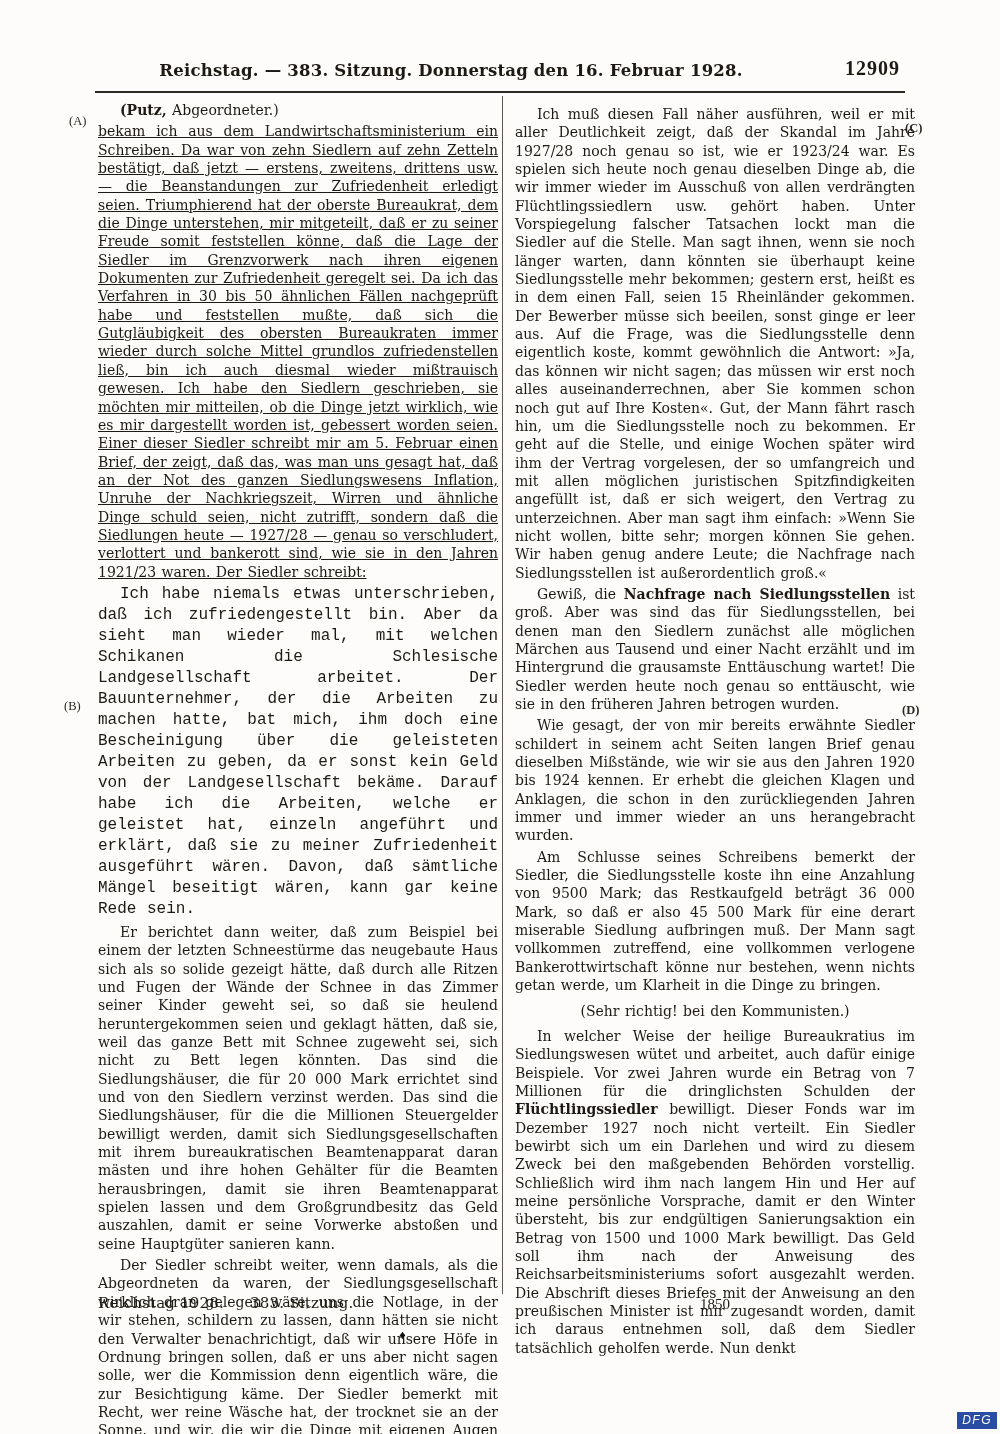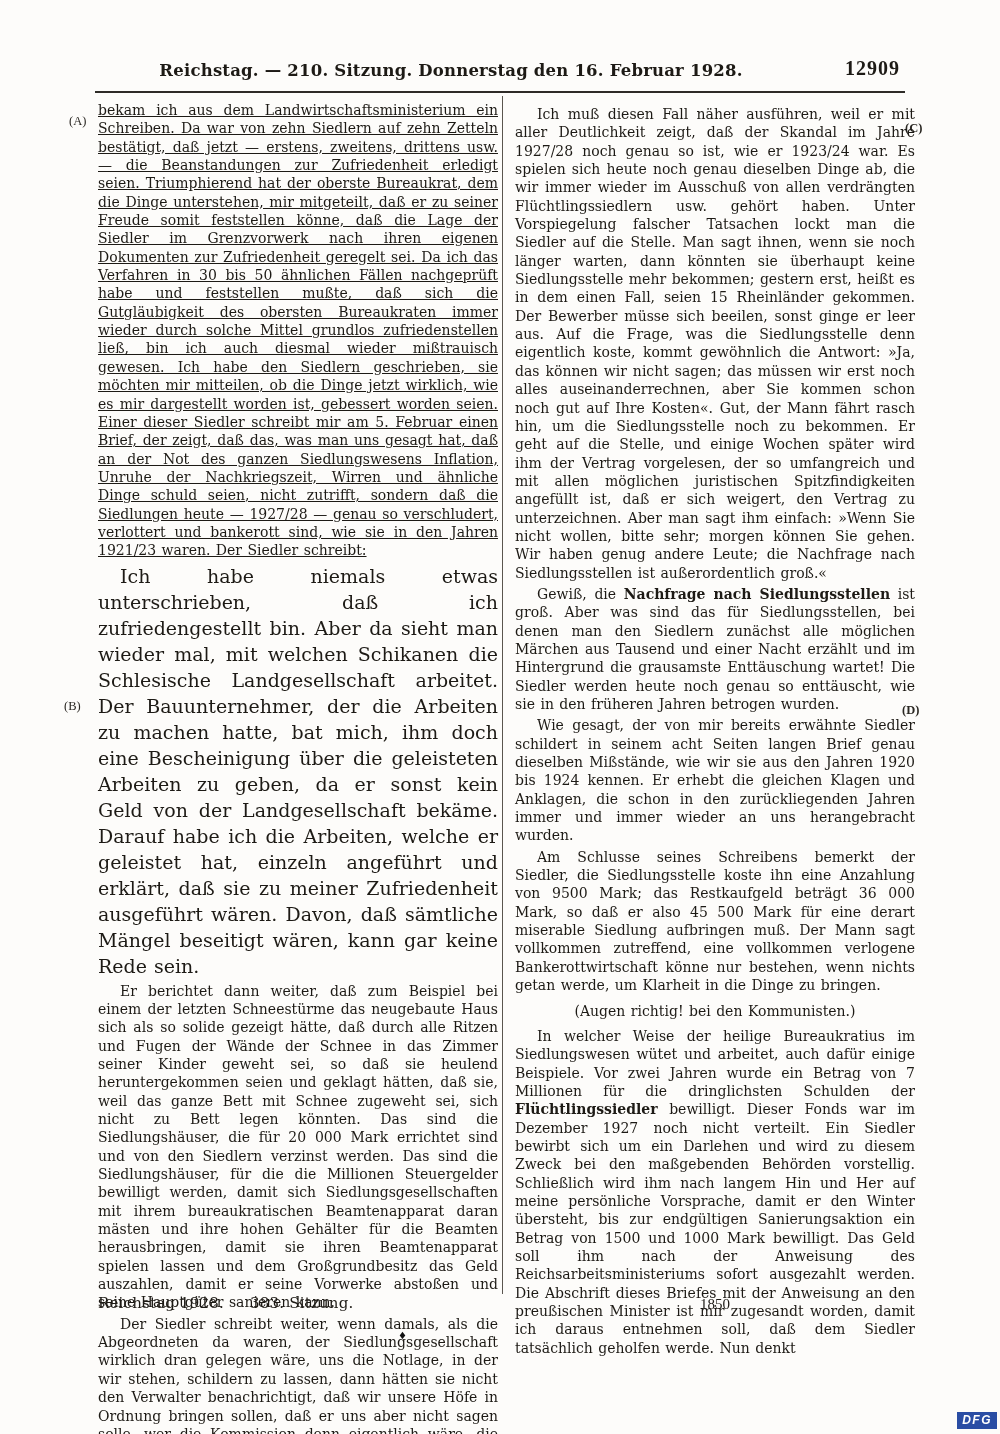--- a/index.html
+++ b/index.html
@@ -37,21 +37,21 @@
     position:absolute; width:400px;
     font-size:14px; line-height:18.35px;
     text-align:justify; word-spacing:1px;
   }
   .col-left  { left:98px;  top:101px; }
   .col-right { left:515px; top:105px; }
   .col p { margin:0 0 3px 0; text-indent:22px; }
   .col p.no-indent { text-indent:0;text-decoration:underline; }
   .speaker-line { text-indent:0; margin:0 0 2px 0; }
   .speaker-line b { font-weight:700; }
-  .block-quote { margin:2px 0 5px 36px; text-indent:0; font-size:19px; line-height:26px; }
+  .block-quote { margin:2px 0 5px 36px; text-indent:0; font-size:16px; line-height:21px;font-family:Liberation Mono, monospace; }
   .interjection { text-align:center; text-indent:0 !important; margin:7px 0 7px 0 !important; }
   .b { font-weight:700; }
 
   
   .steno-footer {
     position:absolute; left:98px; top:1294px;
     font-size:15px; letter-spacing:.2px;
   }
   .steno-footer .gap { display:inline-block; width:26px; }
   .sheet-number {
@@ -65,52 +65,53 @@
 
   
   .credit {
     position:absolute; right:3px; bottom:5px;
     display:flex; align-items:center; gap:6px;
     font-family:"Liberation Sans", sans-serif;
     font-size:12.5px; font-weight:700; color:#0d0d0d;
   }
   .dfg-logo {
     display:inline-block; padding:2px 5px 3px 5px;
-    color:#ffffff; font-style:italic; font-size:12px; font-weight:700;
+    color:#ffffff; font-style:italic; font-size:12px; font-weight:400;
     letter-spacing:1.5px; line-height:1;
   }
 </style>
 </head>
 <body>
 
 <div class="page" style="background: rgb(253, 252, 250); color: rgb(29, 26, 21);">
 
-  <div class="header-title">Reichstag. — 210. Sitzung. Donnerstag den 16. Februar 1928.</div>
+  <div class="header-title">Reichstag. — 383. Sitzung. Donnerstag den 16. Februar 1928.</div>
   <div class="page-number">12909</div>
   <div class="header-rule"></div>
   <div class="column-divider"></div>
 
   <div class="margin-label ml-a">(A)</div>
   <div class="margin-label ml-b">(B)</div>
   <div class="margin-label ml-c">(C)</div>
   <div class="margin-label ml-d">(D)</div>
 
   <div class="col col-left">
+    <p class="speaker-line"><b>(Putz,</b><span> Abgeordneter.)</span></p>
     <p class="no-indent">bekam ich aus dem Landwirtschaftsministerium ein Schreiben. Da war von zehn Siedlern auf zehn Zetteln bestätigt, daß jetzt — erstens, zweitens, drittens usw. — die Beanstandungen zur Zufriedenheit erledigt seien. Triumphierend hat der oberste Bureaukrat, dem die Dinge unterstehen, mir mitgeteilt, daß er zu seiner Freude somit feststellen könne, daß die Lage der Siedler im Grenzvorwerk nach ihren eigenen Dokumenten zur Zufriedenheit geregelt sei. Da ich das Verfahren in 30 bis 50 ähnlichen Fällen nachgeprüft habe und feststellen mußte, daß sich die Gutgläubigkeit des obersten Bureaukraten immer wieder durch solche Mittel grundlos zufriedenstellen ließ, bin ich auch diesmal wieder mißtrauisch gewesen. Ich habe den Siedlern geschrieben, sie möchten mir mitteilen, ob die Dinge jetzt wirklich, wie es mir dargestellt worden ist, gebessert worden seien. Einer dieser Siedler schreibt mir am 5. Februar einen Brief, der zeigt, daß das, was man uns gesagt hat, daß an der Not des ganzen Siedlungswesens Inflation, Unruhe der Nachkriegszeit, Wirren und ähnliche Dinge schuld seien, nicht zutrifft, sondern daß die Siedlungen heute — 1927/28 — genau so verschludert, verlottert und bankerott sind, wie sie in den Jahren 1921/23 waren. Der Siedler schreibt:</p>
     <p class="block-quote">Ich habe niemals etwas unterschrieben, daß ich zufriedengestellt bin. Aber da sieht man wieder mal, mit welchen Schikanen die Schlesische Landgesellschaft arbeitet. Der Bauunternehmer, der die Arbeiten zu machen hatte, bat mich, ihm doch eine Bescheinigung über die geleisteten Arbeiten zu geben, da er sonst kein Geld von der Landgesellschaft bekäme. Darauf habe ich die Arbeiten, welche er geleistet hat, einzeln angeführt und erklärt, daß sie zu meiner Zufriedenheit ausgeführt wären. Davon, daß sämtliche Mängel beseitigt wären, kann gar keine Rede sein.</p>
     <p>Er berichtet dann weiter, daß zum Beispiel bei einem der letzten Schneestürme das neugebaute Haus sich als so solide gezeigt hätte, daß durch alle Ritzen und Fugen der Wände der Schnee in das Zimmer seiner Kinder geweht sei, so daß sie heulend heruntergekommen seien und geklagt hätten, daß sie, weil das ganze Bett mit Schnee zugeweht sei, sich nicht zu Bett legen könnten. Das sind die Siedlungshäuser, die für 20 000 Mark errichtet sind und von den Siedlern verzinst werden. Das sind die Siedlungshäuser, für die die Millionen Steuergelder bewilligt werden, damit sich Siedlungsgesellschaften mit ihrem bureaukratischen Beamtenapparat daran mästen und ihre hohen Gehälter für die Beamten herausbringen, damit sie ihren Beamtenapparat spielen lassen und dem Großgrundbesitz das Geld auszahlen, damit er seine Vorwerke abstoßen und seine Hauptgüter sanieren kann.</p>
     <p>Der Siedler schreibt weiter, wenn damals, als die Abgeordneten da waren, der Siedlungsgesellschaft wirklich dran gelegen wäre, uns die Notlage, in der wir stehen, schildern zu lassen, dann hätten sie nicht den Verwalter benachrichtigt, daß wir unsere Höfe in Ordnung bringen sollen, daß er uns aber nicht sagen solle, wer die Kommission denn eigentlich wäre, die zur Besichtigung käme. Der Siedler bemerkt mit Recht, wer reine Wäsche hat, der trocknet sie an der Sonne, und wir, die wir die Dinge mit eigenen Augen gesehen haben, wissen, welche Mittel man anwandte, um uns von der Aussprache mit den Siedlern fernzuhalten.</p>
   </div>
 
   <div class="col col-right">
     <p>Ich muß diesen Fall näher ausführen, weil er mit aller Deutlichkeit zeigt, daß der Skandal im Jahre 1927/28 noch genau so ist, wie er 1923/24 war. Es spielen sich heute noch genau dieselben Dinge ab, die wir immer wieder im Ausschuß von allen verdrängten Flüchtlingssiedlern usw. gehört haben. Unter Vorspiegelung falscher Tatsachen lockt man die Siedler auf die Stelle. Man sagt ihnen, wenn sie noch länger warten, dann könnten sie überhaupt keine Siedlungsstelle mehr bekommen; gestern erst, heißt es in dem einen Fall, seien 15 Rheinländer gekommen. Der Bewerber müsse sich beeilen, sonst ginge er leer aus. Auf die Frage, was die Siedlungsstelle denn eigentlich koste, kommt gewöhnlich die Antwort: »Ja, das können wir nicht sagen; das müssen wir erst noch alles auseinanderrechnen, aber Sie kommen schon noch gut auf Ihre Kosten«. Gut, der Mann fährt rasch hin, um die Siedlungsstelle noch zu bekommen. Er geht auf die Stelle, und einige Wochen später wird ihm der Vertrag vorgelesen, der so umfangreich und mit allen möglichen juristischen Spitzfindigkeiten angefüllt ist, daß er sich weigert, den Vertrag zu unterzeichnen. Aber man sagt ihm einfach: »Wenn Sie nicht wollen, bitte sehr; morgen können Sie gehen. Wir haben genug andere Leute; die Nachfrage nach Siedlungsstellen ist außerordentlich groß.«</p>
     <p><span>Gewiß, die </span><span class="b">Nachfrage nach Siedlungsstellen</span><span> ist groß. Aber was sind das für Siedlungsstellen, bei denen man den Siedlern zunächst alle möglichen Märchen aus Tausend und einer Nacht erzählt und im Hintergrund die grausamste Enttäuschung wartet! Die Siedler werden heute noch genau so enttäuscht, wie sie in den früheren Jahren betrogen wurden.</span></p>
     <p>Wie gesagt, der von mir bereits erwähnte Siedler schildert in seinem acht Seiten langen Brief genau dieselben Mißstände, wie wir sie aus den Jahren 1920 bis 1924 kennen. Er erhebt die gleichen Klagen und Anklagen, die schon in den zurückliegenden Jahren immer und immer wieder an uns herangebracht wurden.</p>
     <p>Am Schlusse seines Schreibens bemerkt der Siedler, die Siedlungsstelle koste ihn eine Anzahlung von 9500 Mark; das Restkaufgeld beträgt 36 000 Mark, so daß er also 45 500 Mark für eine derart miserable Siedlung aufbringen muß. Der Mann sagt vollkommen zutreffend, eine vollkommen verlogene Bankerottwirtschaft könne nur bestehen, wenn nichts getan werde, um Klarheit in die Dinge zu bringen.</p>
-    <p class="interjection">(Augen richtig! bei den Kommunisten.)</p>
+    <p class="interjection">(Sehr richtig! bei den Kommunisten.)</p>
     <p><span>In welcher Weise der heilige Bureaukratius im Siedlungswesen wütet und arbeitet, auch dafür einige Beispiele. Vor zwei Jahren wurde ein Betrag von 7 Millionen für die dringlichsten Schulden der </span><span class="b">Flüchtlingssiedler</span><span> bewilligt. Dieser Fonds war im Dezember 1927 noch nicht verteilt. Ein Siedler bewirbt sich um ein Darlehen und wird zu diesem Zweck bei den maßgebenden Behörden vorstellig. Schließlich wird ihm nach langem Hin und Her auf meine persönliche Vorsprache, damit er den Winter übersteht, bis zur endgültigen Sanierungsaktion ein Betrag von 1500 und 1000 Mark bewilligt. Das Geld soll ihm nach der Anweisung des Reichsarbeitsministeriums sofort ausgezahlt werden. Die Abschrift dieses Briefes mit der Anweisung an den preußischen Minister ist mir zugesandt worden, damit ich daraus entnehmen soll, daß dem Siedler tatsächlich geholfen werde. Nun denkt</span></p>
   </div>
 
   <div class="steno-footer"><span>Reichstag 1928.</span><span class="gap"></span><span>383. Sitzung.</span></div>
 
   <div class="sheet-number">1850</div>
 
   <div class="end-mark">♦</div>
 
   <div class="credit">

